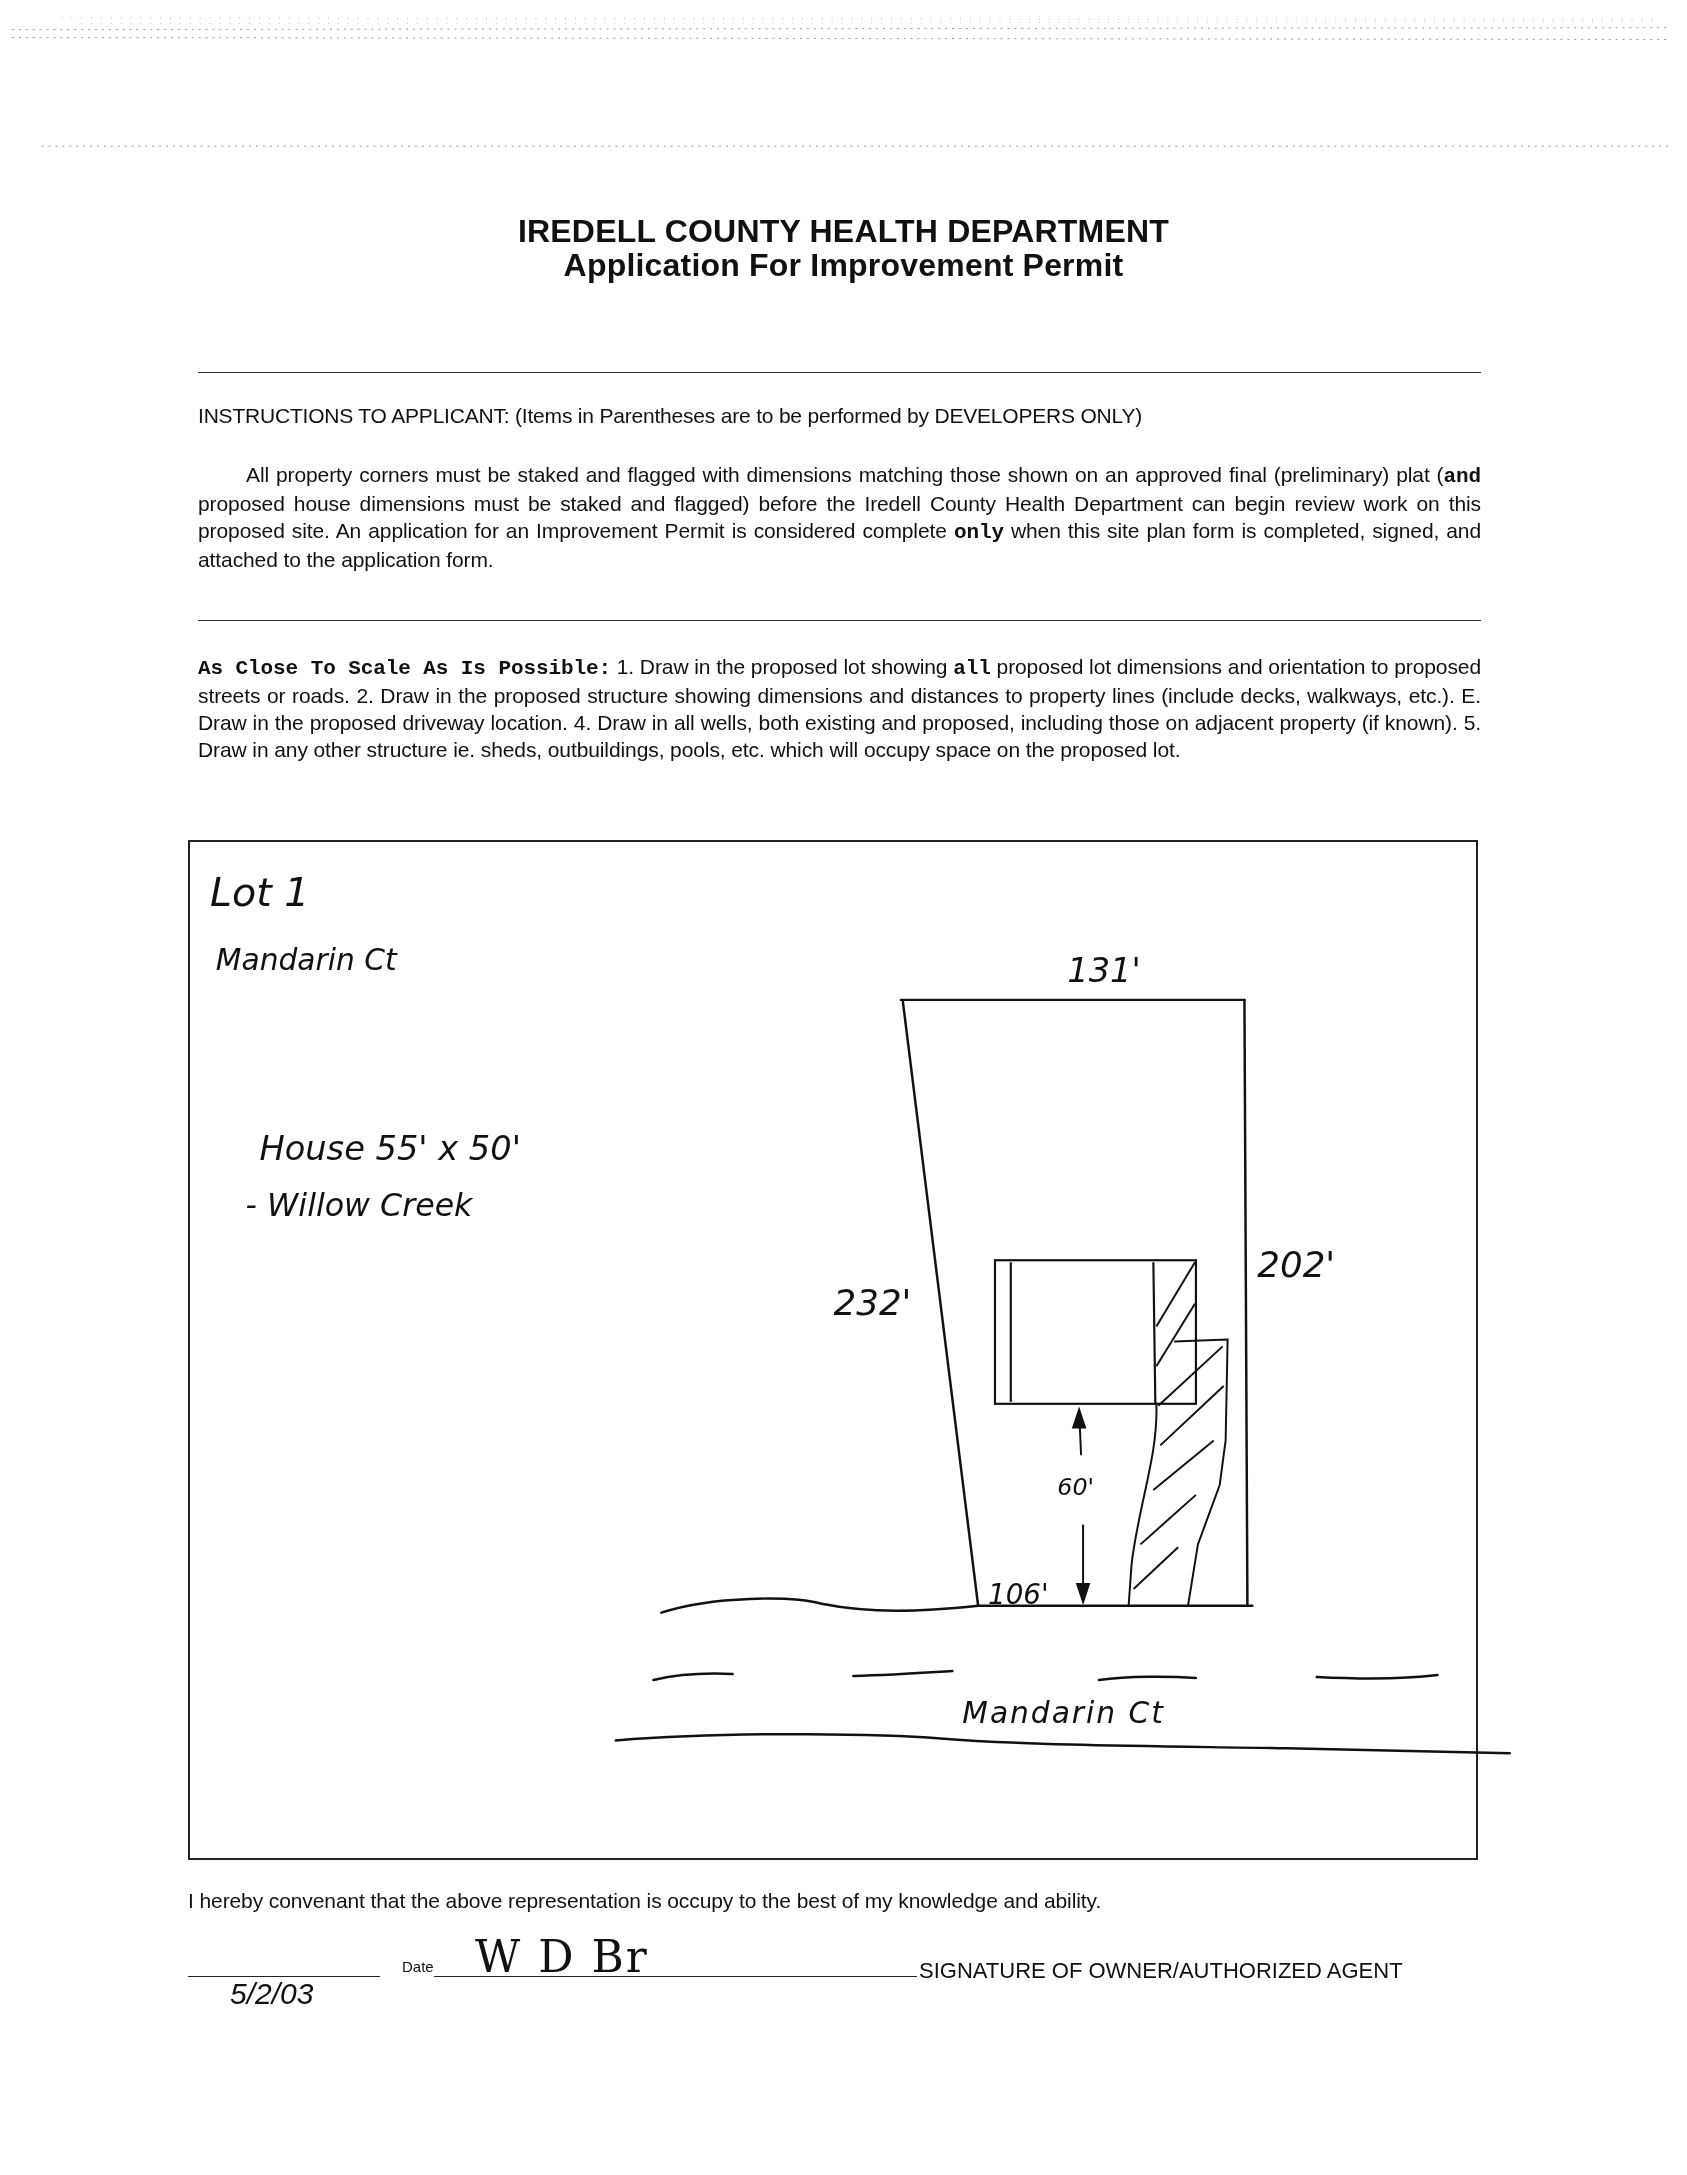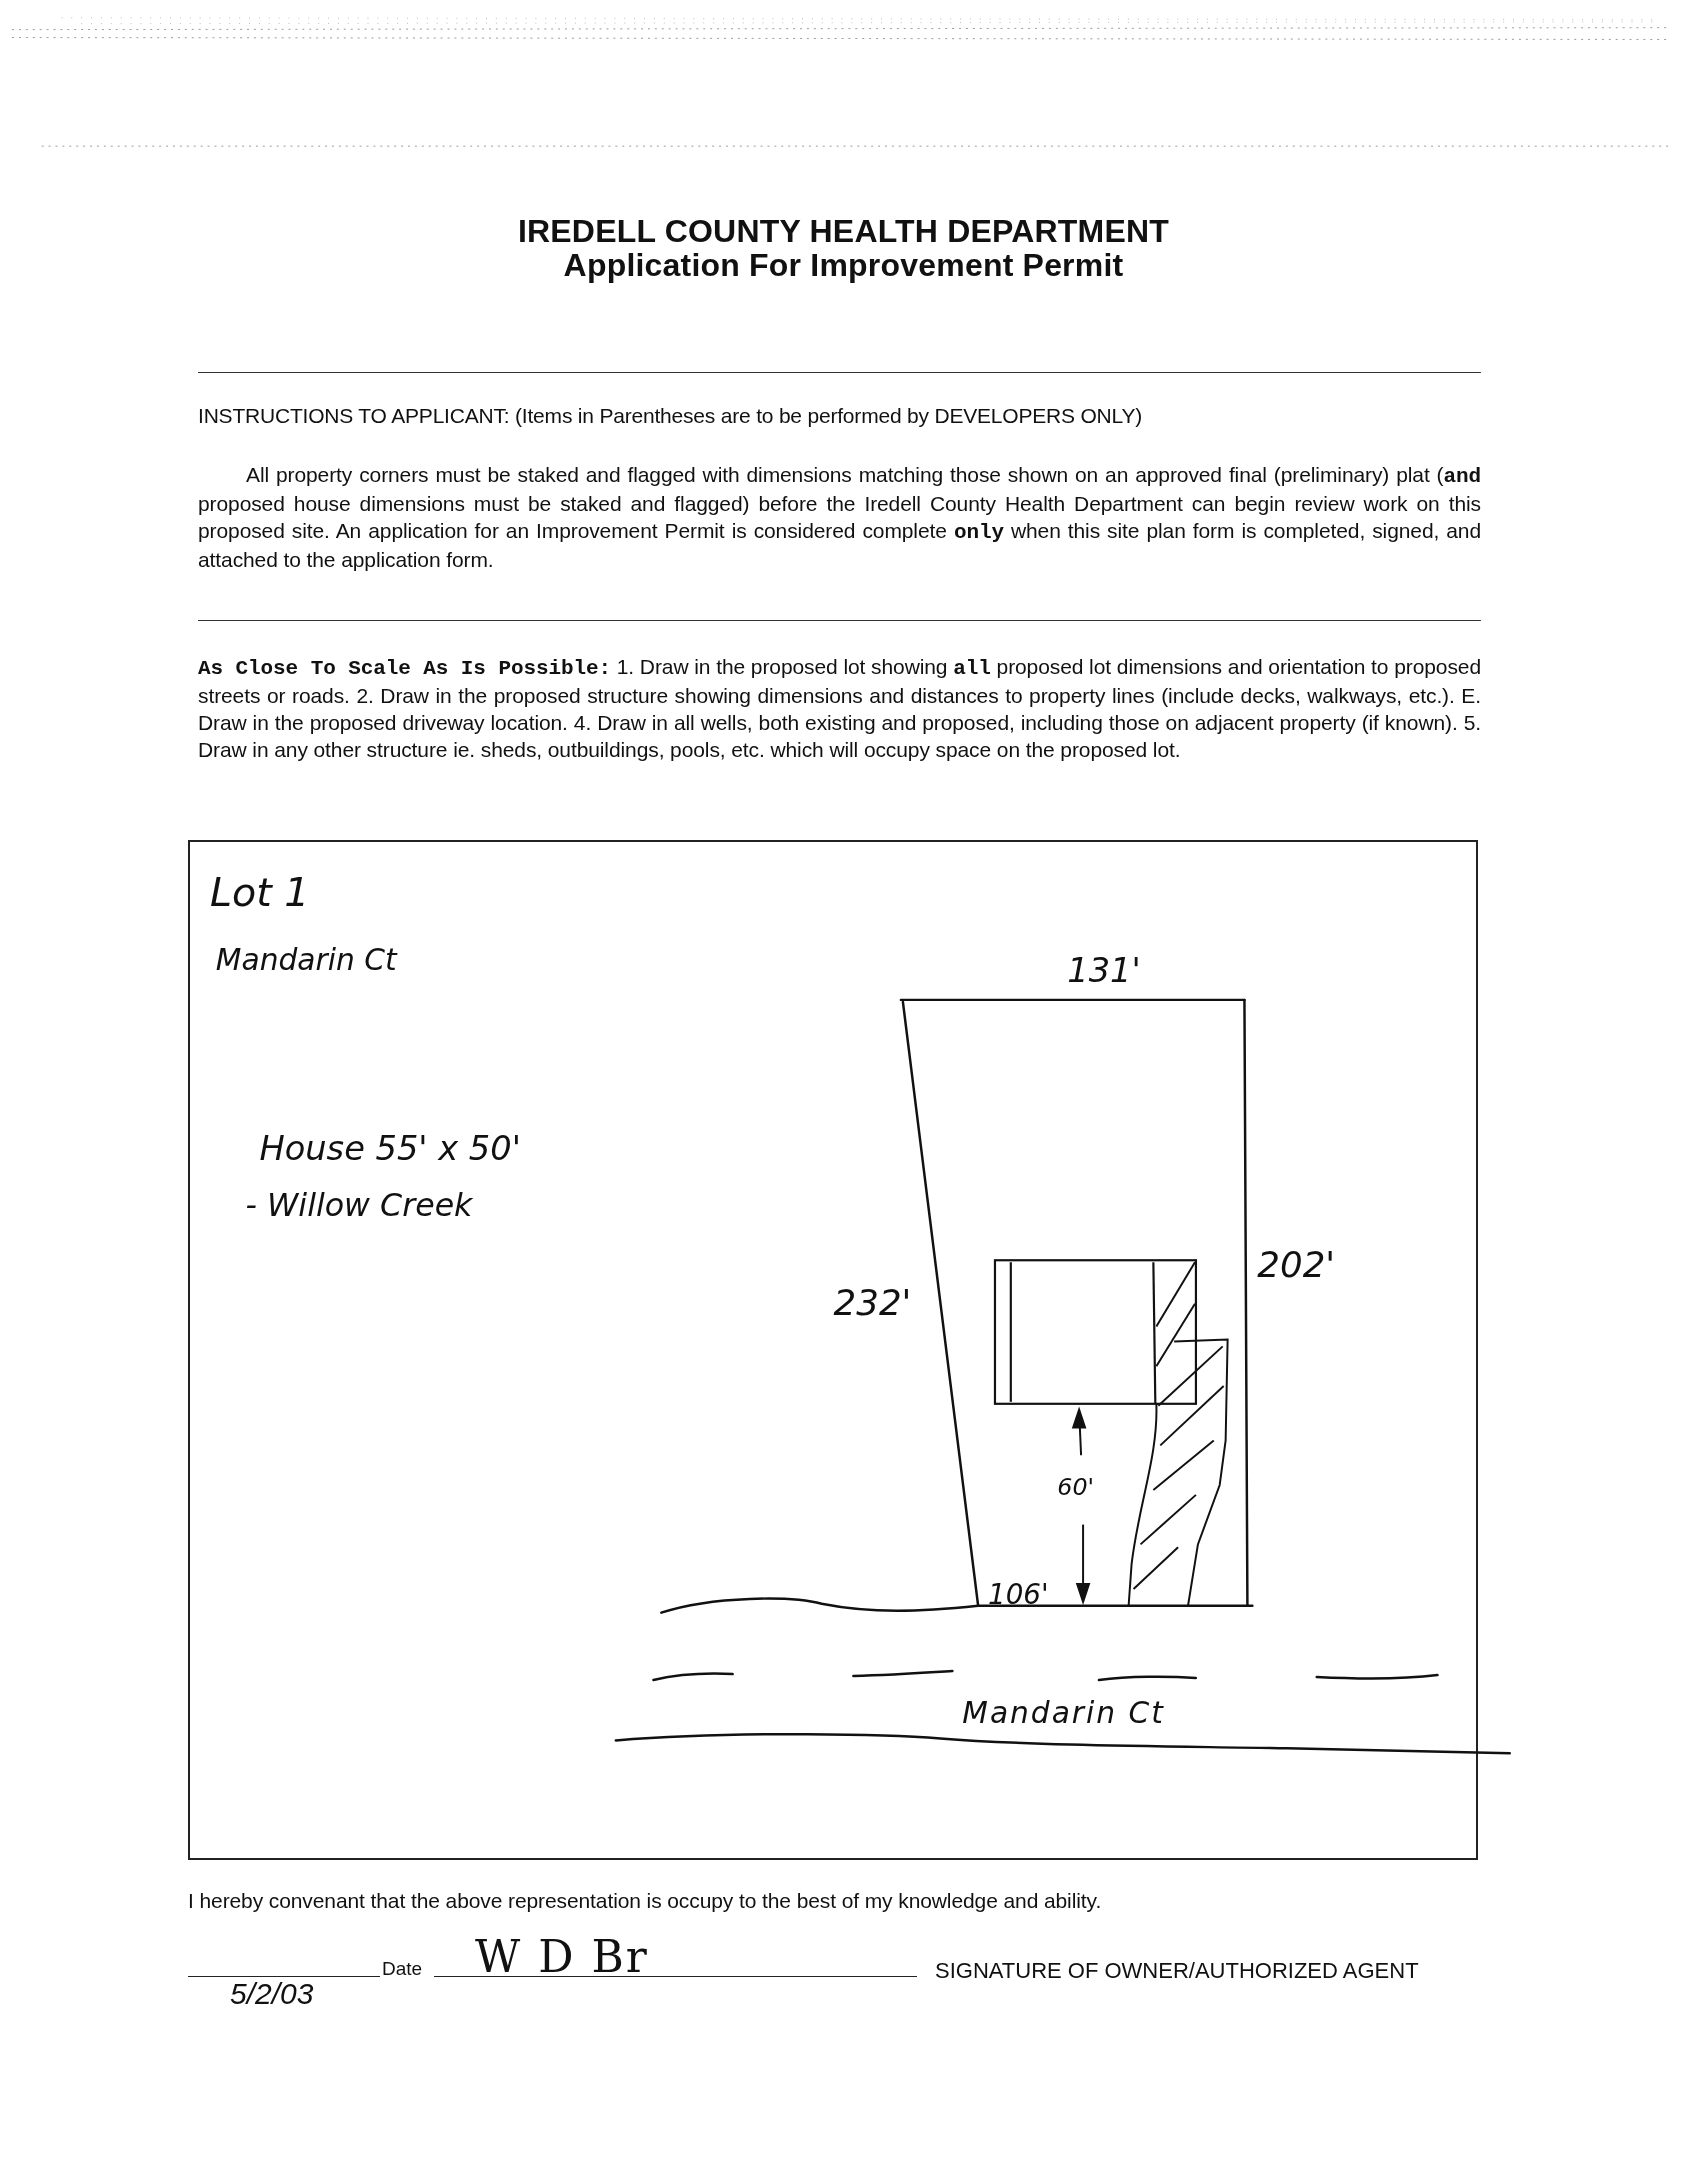--- a/index.html
+++ b/index.html
@@ -10,22 +10,22 @@
   .title-block div { font-weight:bold; font-size:32px; line-height:34px; letter-spacing:0.2px; }
   .rule { position:absolute; left:198px; width:1283px; height:0; border-top:1.5px solid #333; }
   .instr-head { position:absolute; left:198px; top:404px; font-size:21px; letter-spacing:-0.2px; }
   .para { position:absolute; left:198px; width:1283px; font-size:21px; line-height:27px; text-align:justify; letter-spacing:-0.1px; }
   .para b { font-weight:bold;font-family:Liberation Mono, monospace; }
   .frame { position:absolute; left:188px; top:840px; width:1290px; height:1020px; border:2px solid #222; box-sizing:border-box; }
   svg.sketch { position:absolute; left:0; top:0; }
   .hw { font-family:"DejaVu Sans", sans-serif; fill:#111; font-style:italic; }
   .covenant { position:absolute; left:188px; top:1889px; font-size:21px; letter-spacing:-0.1px; }
   .sigline { position:absolute; top:1976px; height:0; border-top:1.5px solid #222; }
-  .date-label { position:absolute; left:382px; top:1958px; font-size:19px; }
-  .sig-label { position:absolute; left:919px; top:1958px; font-size:22px;margin-left:16px; }
+  .date-label { position:absolute; left:402px; top:1958px; font-size:15px; }
+  .sig-label { position:absolute; left:919px; top:1958px; font-size:22px; }
   .date-val { position:absolute; left:230px; top:1942px; font-family:Liberation Sans, sans-serif; font-style:italic; font-size:30px;margin-top:35px; }
   .sig-val { position:absolute; left:475px; top:1931px; font-family:"DejaVu Serif", serif; font-size:44px; letter-spacing:2px; }
 </style>
 </head>
 <body>
 
 <svg class="noise" width="1687" height="158" viewBox="0 0 1704 160">
   <g stroke="#999" stroke-width="1" stroke-dasharray="2 5">
     <line x1="10" y1="38" x2="1690" y2="40"></line>
     <line x1="10" y1="30" x2="1690" y2="28"></line>

